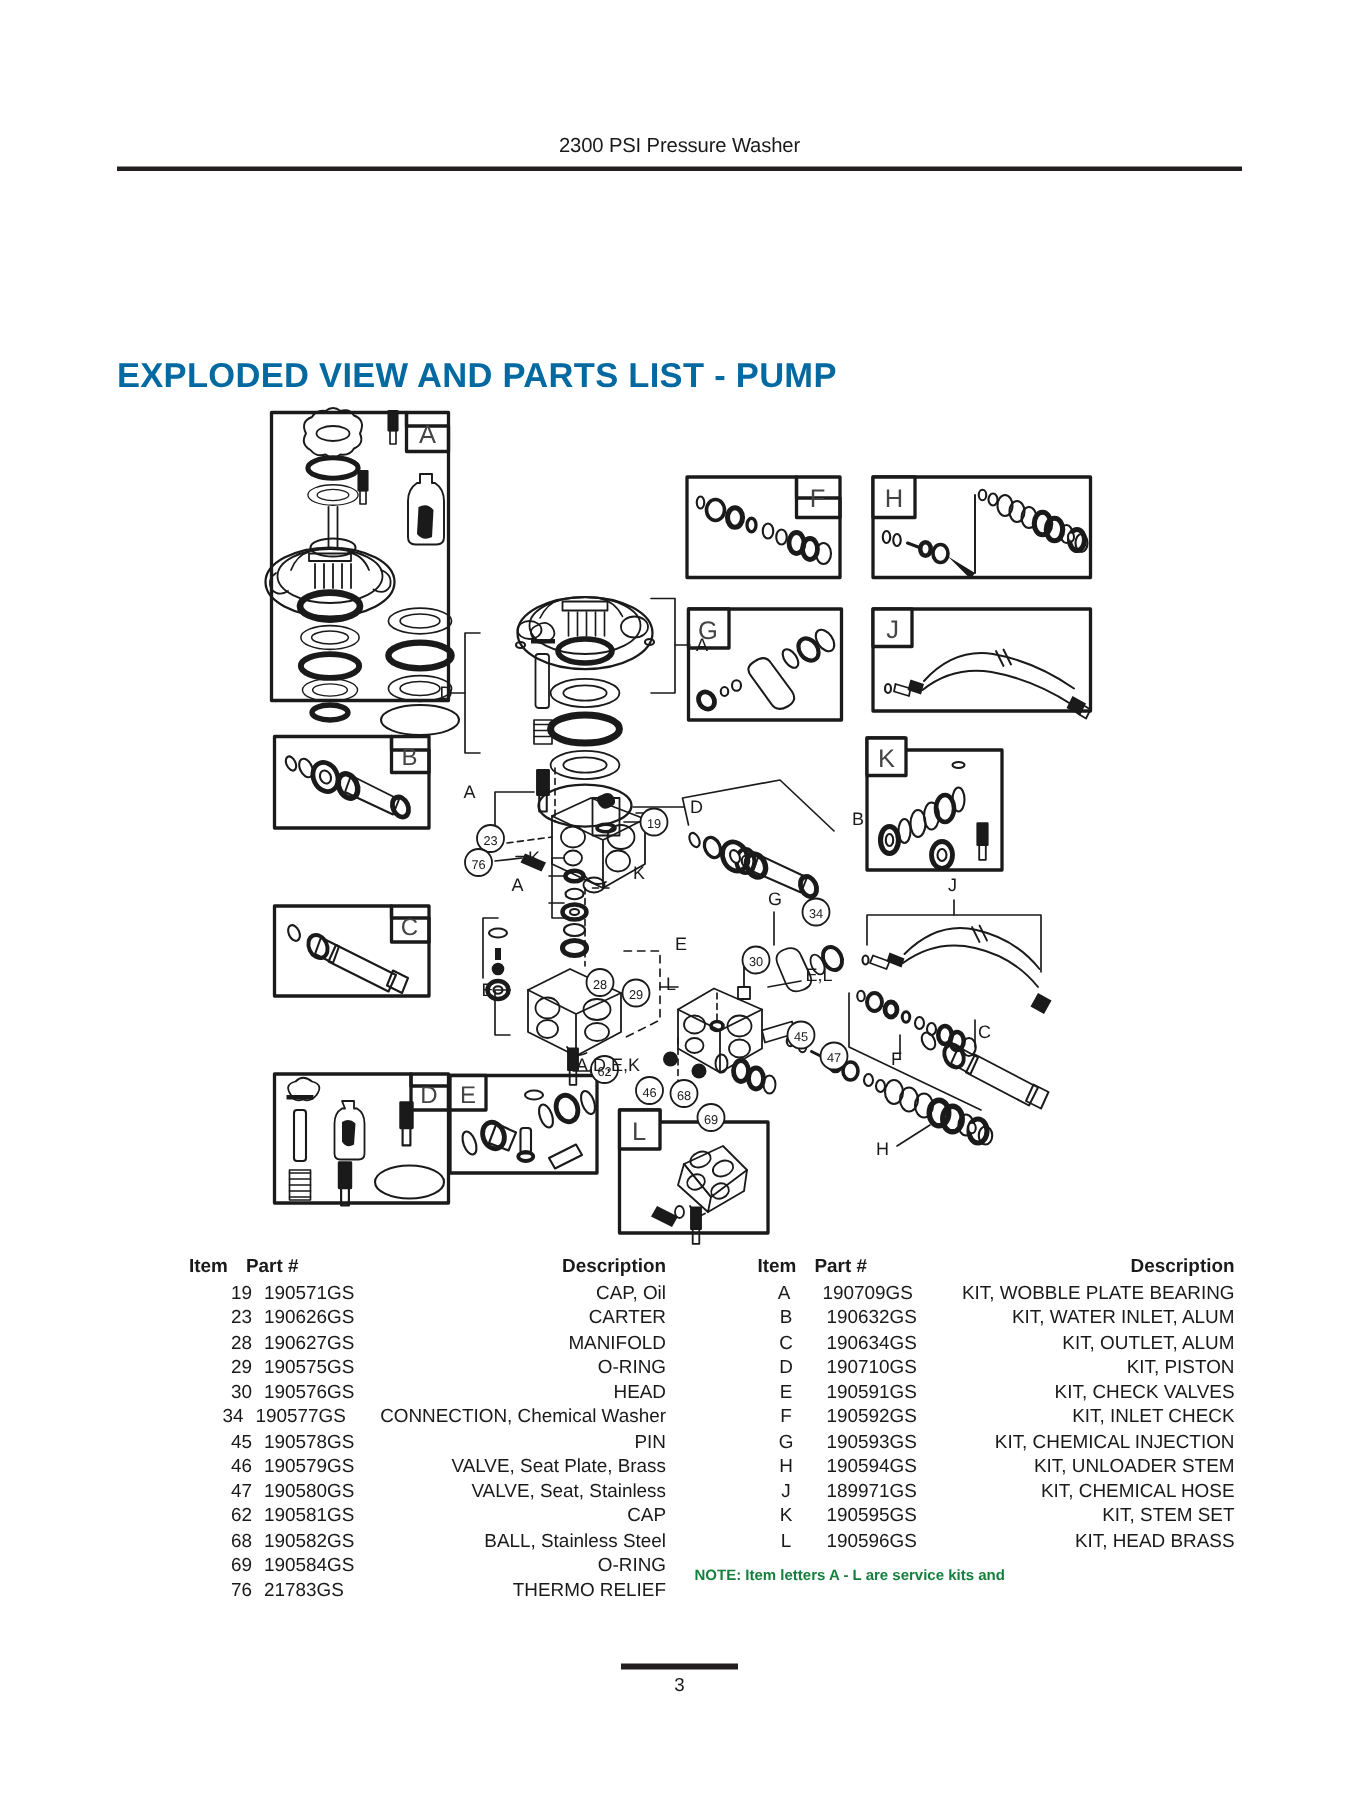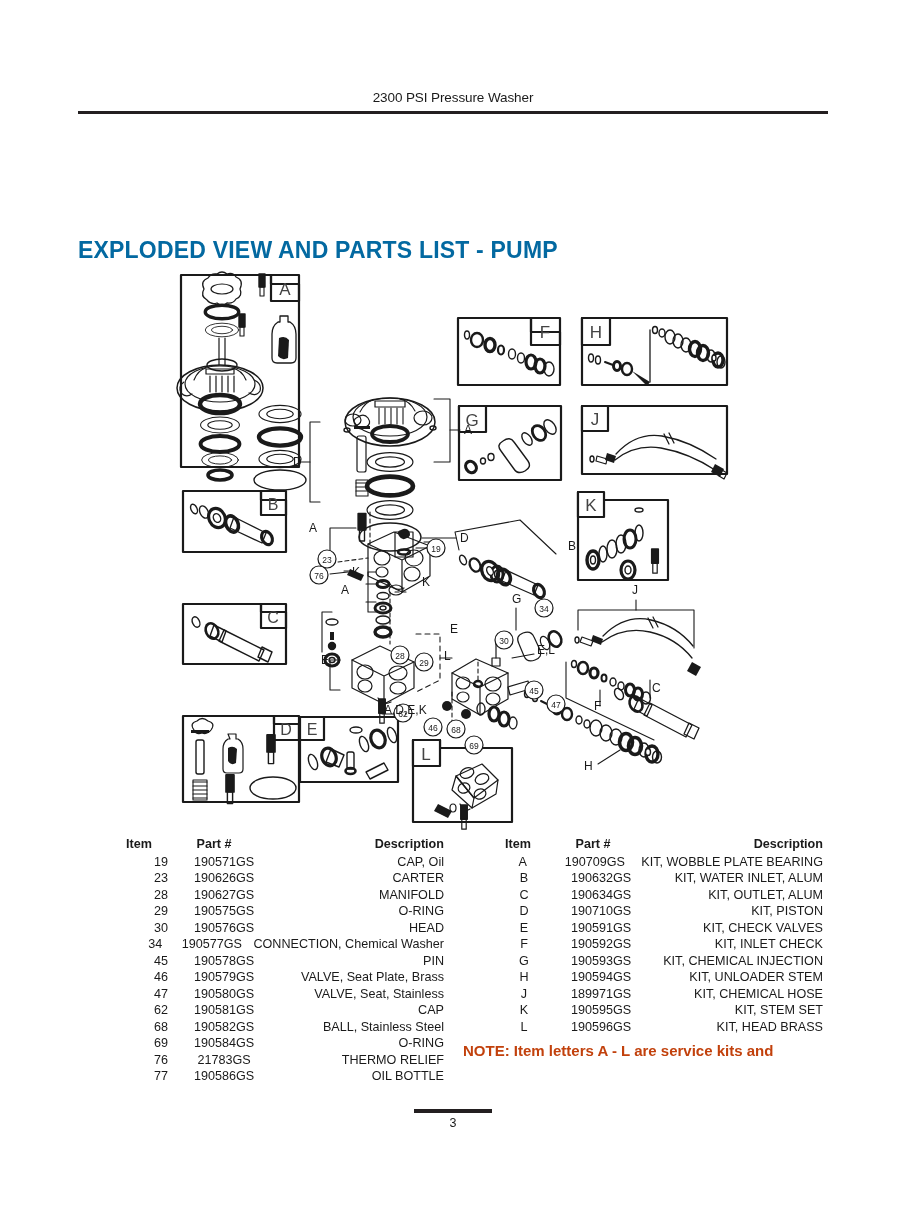--- a/index.html
+++ b/index.html
@@ -69,38 +69,38 @@
   }
   #parts-left  { left: 84px;  top: 836px; width: 360px; }
   #parts-right { left: 463px; top: 836px; width: 360px; }
 
   .pt-head, .pt-row {
     display: flex;
     white-space: nowrap;
   }
   .pt-head { font-weight: bold; margin-bottom: 1px; }
   .col-item { width: 42px; text-align: right; padding-right: 8px; padding-left: 42px; }
-  .col-part { width: 96px; text-align: center; }
+  .col-part { width: 96px; text-align: left; }
   .col-desc { flex: 1; text-align: right; }
   .pt-head .col-item { text-align: left; padding-right: 0; width: 38px; }
   .pt-head .col-part { width: 100px; }
   #parts-right .col-item { width: 38px; text-align: center; padding-right: 8px; }
   #parts-right .col-part { width: 100px; }
   #parts-right .pt-head .col-item { width: 34px; text-align: left; padding-right: 4px; }
 
   
   #note-block {
     position: absolute;
     left: 463px;
     top: 1042px;
     width: 340px;
-    font-size: 15px;
+    font-size: 10px;
     font-weight: bold;
     line-height: 17px;
-    color: #c2410c;
+    color: #15803d;
   }
 
   
   #footer-rule {
     position: absolute;
     left: 414px;
     top: 1109px;
     width: 78px;
     height: 4px;
     background: #231f20;
@@ -772,25 +772,20 @@
   <div class="pt-row">
       <span class="col-item">69</span>
       <span class="col-part">190584GS</span>
       <span class="col-desc">O-RING</span>
     </div>
   <div class="pt-row">
       <span class="col-item">76</span>
       <span class="col-part">21783GS</span>
       <span class="col-desc">THERMO RELIEF</span>
     </div>
-  <div class="pt-row">
-      <span class="col-item">77</span>
-      <span class="col-part">190586GS</span>
-      <span class="col-desc">OIL BOTTLE</span>
-    </div>
 </div>
 
 <div class="parts-table" id="parts-right">
   <div class="pt-head">
     <span class="col-item">Item</span>
     <span class="col-part">Part #</span>
     <span class="col-desc">Description</span>
   </div>
   <div class="pt-row">
       <span class="col-item">A</span>

